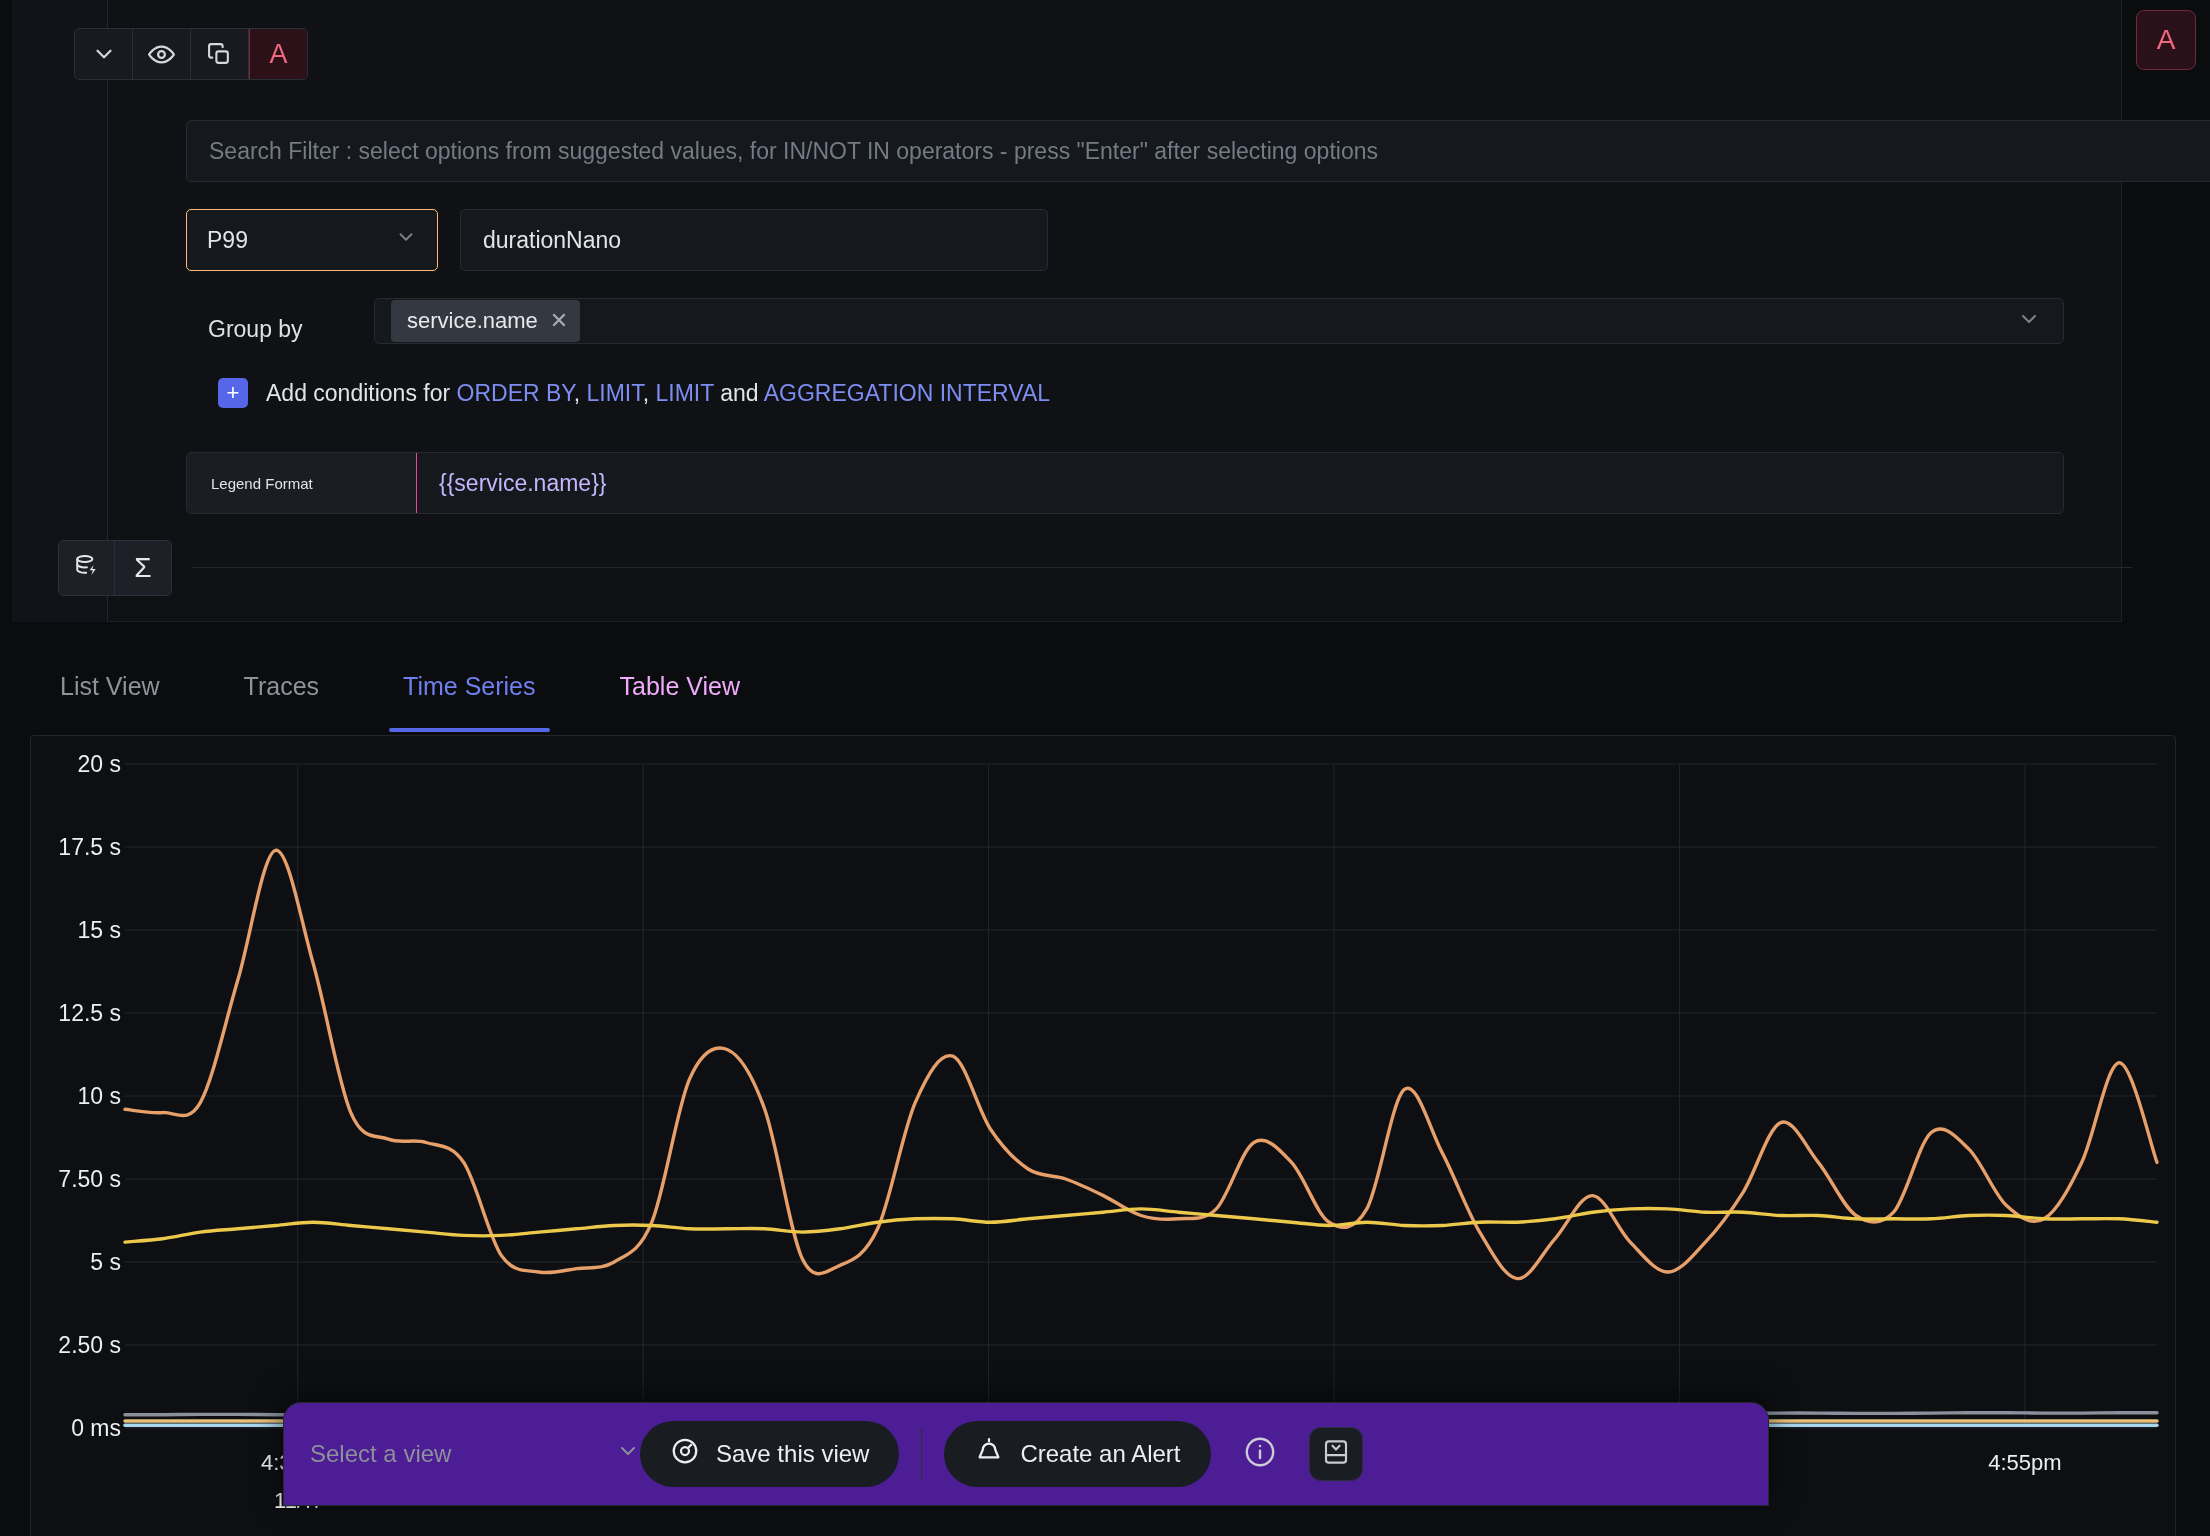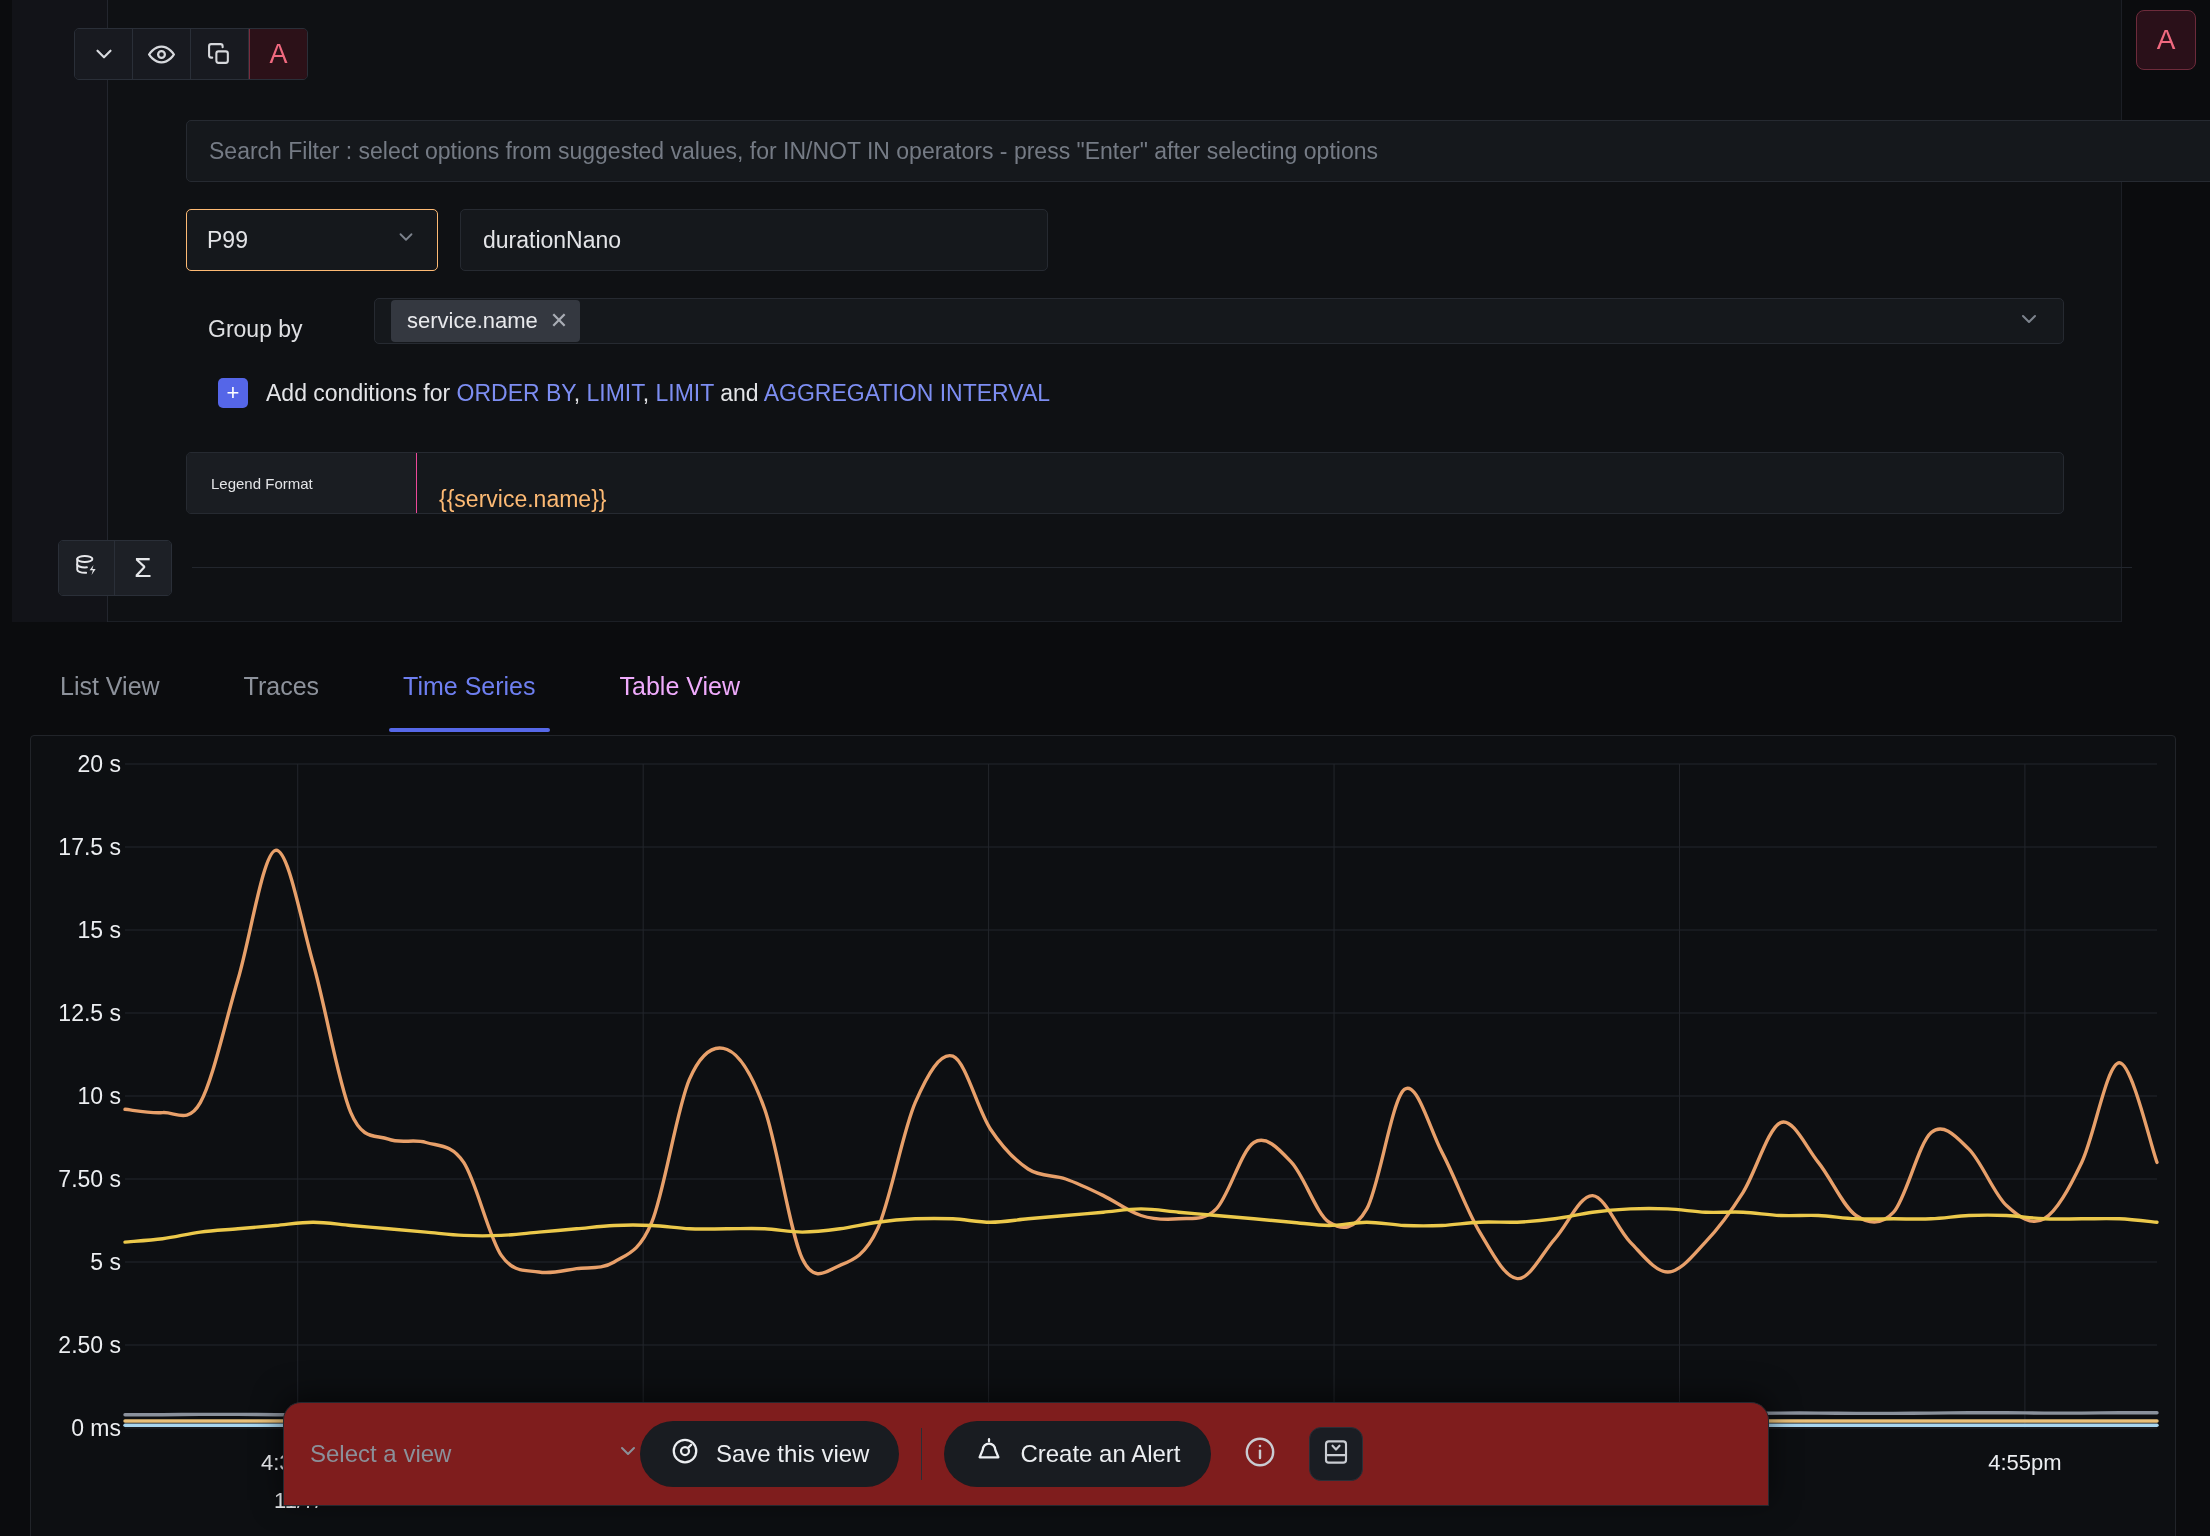--- a/index.html
+++ b/index.html
@@ -114,21 +114,21 @@
   .legend-row {
     position: absolute; left: 78px; top: 452px; width: 1878px; height: 62px;
     display: flex; border: 1px solid #262a31; border-radius: 5px; overflow: hidden;
     background: #15181c;
   }
   .legend-label {
     width: 230px; background: #1a1d22; border-right: 1px solid #ec4899;
     display: flex; align-items: center; padding: 0 24px;
     font-size: 15px; color: #e3e4e7;
   }
-  .legend-val { flex: 1; display: flex; align-items: flex-end; padding: 0 22px; font-size: 23px; color: #fdba74; }
+  .legend-val { flex: 1; display: flex; align-items: center; padding: 0 22px; font-size: 23px; color: #c4b5fd; }
 
   
   .qb-footicons {
     position: absolute; left: 46px; top: 540px; display: flex;
     border: 1px solid #2a2f38; border-radius: 5px; overflow: hidden; z-index: 5;
   }
   .qb-footicons .b {
     width: 56px; height: 54px; background: #1d2026;
     display: flex; align-items: center; justify-content: center;
     border-right: 1px solid #2a2f38; cursor: pointer;
@@ -168,21 +168,21 @@
     font-size: 23px; color: #eceef1; transform: translateY(-50%);
   }
   .xlabel {
     position: absolute; font-size: 22px; color: #eceef1; transform: translateX(-50%);
   }
   .datelabel { position: absolute; font-size: 22px; color: #eceef1; transform: translateX(-50%); }
 
   
   .actionbar {
     position: absolute; left: 283px; top: 1402px; width: 1486px; height: 104px;
-    background: #7f1d1d; border: 1px solid #25282f;
+    background: #4c1d95; border: 1px solid #25282f;
     border-radius: 18px 18px 0 0;
     display: flex; align-items: center; padding: 0 26px;
     box-shadow: 0 -6px 30px rgba(0,0,0,.55);
   }
   .view-select {
     width: 330px; height: 56px; display: flex; align-items: center;
     font-size: 24px; color: #8b9099; cursor: pointer;
   }
   .view-select .vs-ph { flex: 1; }
   .pill {

